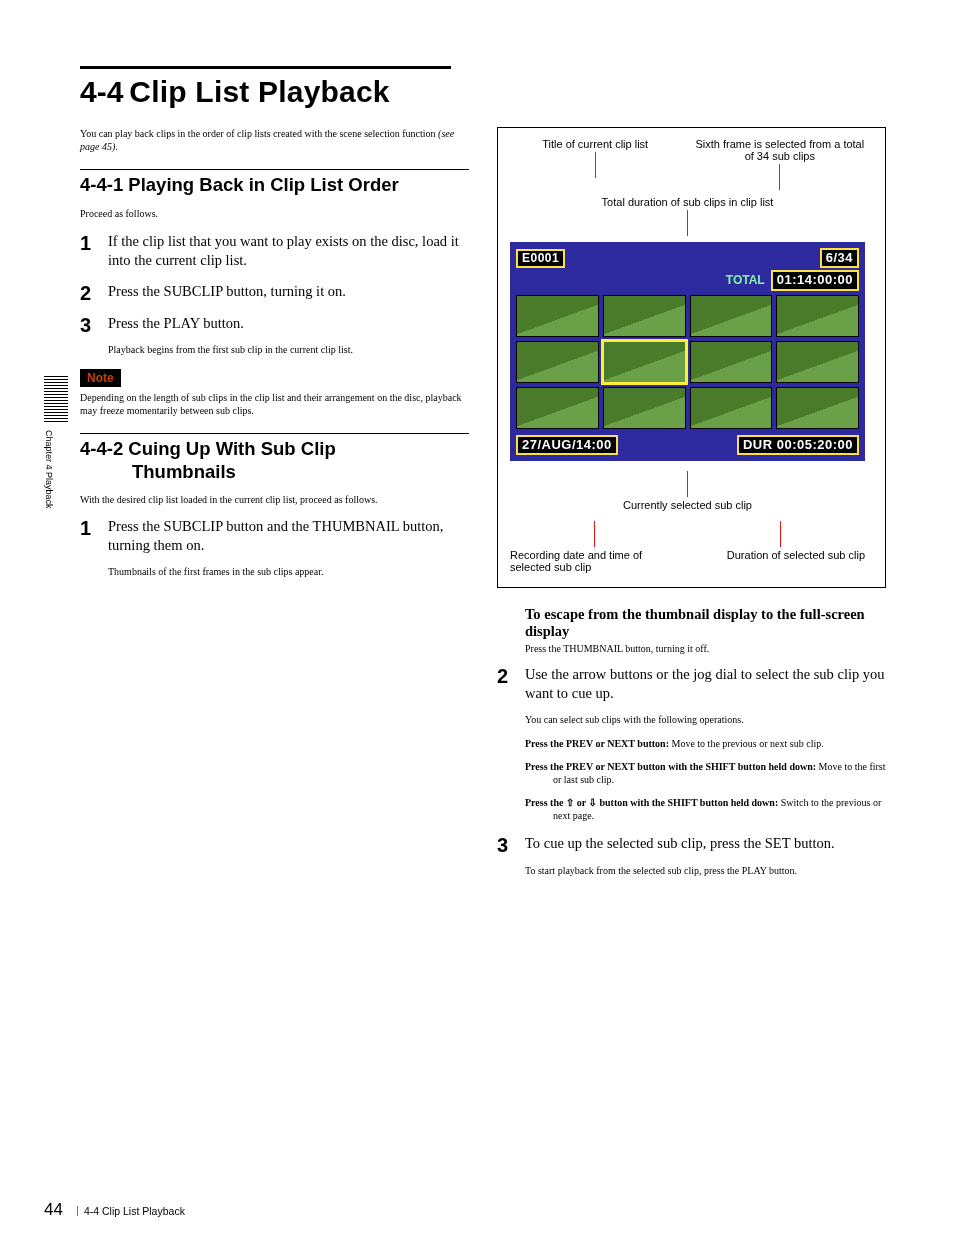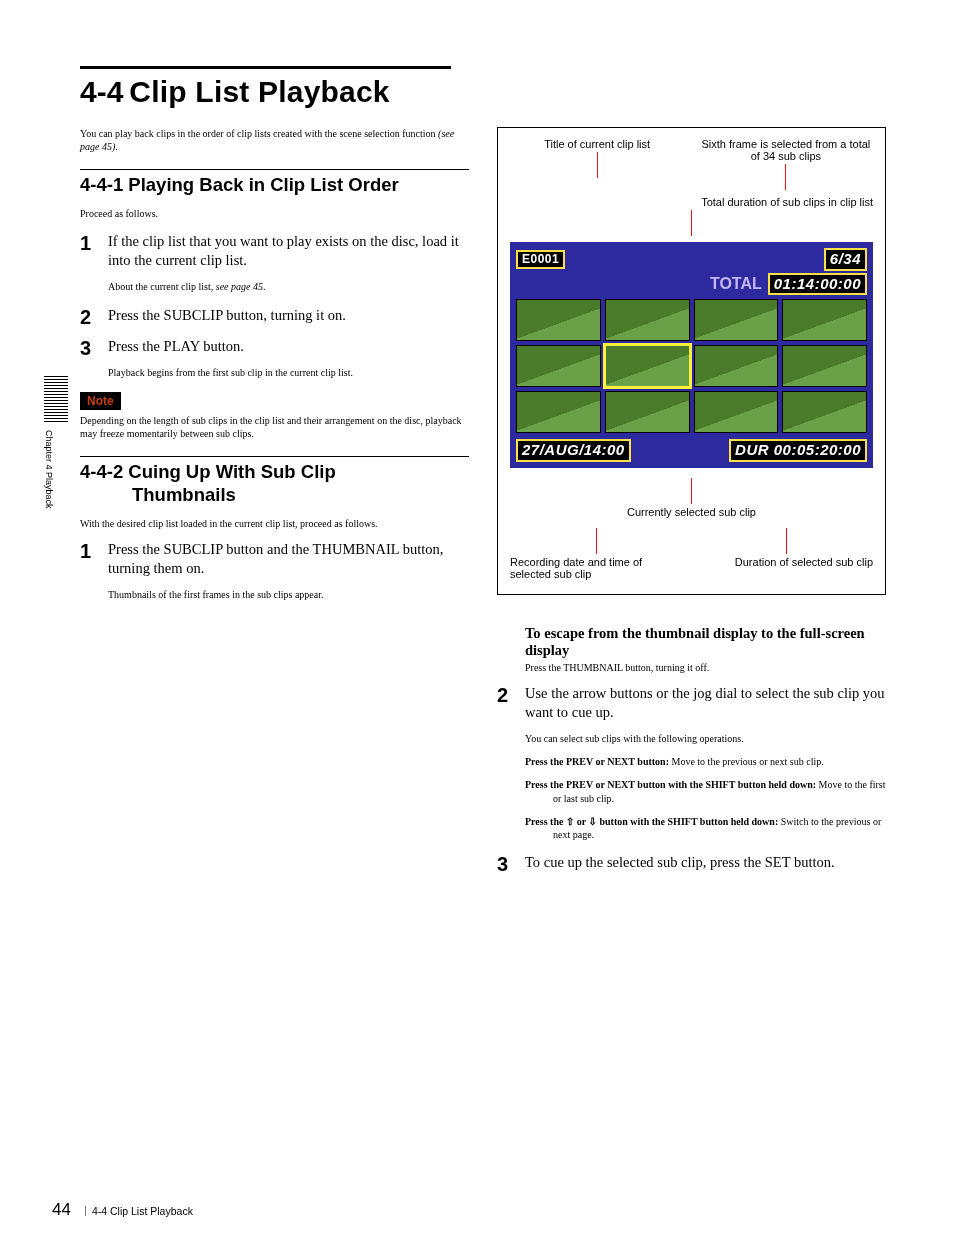--- a/index.html
+++ b/index.html
@@ -85,21 +85,21 @@
     color: #c2410c;
     font-family: Helvetica, Arial, sans-serif;
     font-weight: 700;
     font-size: 12px;
     padding: 2px 7px;
     margin-bottom: 4px;
   }
   .footer {
     position: absolute;
     bottom: 24px;
-    left: 52px;
+    left: 44px;
     display: flex;
     align-items: baseline;
     gap: 14px;
     font-family: Helvetica, Arial, sans-serif;
   }
   .footer .pn { font-size: 17px; font-weight: 400; }
   .footer .ft { font-size: 10.5px; font-weight: 300; }
   .footer .bar { width: 1px; height: 10px; background:#777; display:inline-block; margin-right:6px; vertical-align:-1px; }
 
   
@@ -118,33 +118,33 @@
     writing-mode: vertical-rl;
     font-family: Helvetica, Arial, sans-serif;
     font-size: 9px;
     padding-top: 6px;
     white-space: nowrap;
   }
 
   
   .figure {
     border: 1px solid #000;
-    padding: 10px 12px 14px 12px;
+    padding: 10px 20px 14px 12px;
     position: relative;
     font-family: Helvetica, Arial, sans-serif;
     font-size: 11px;
-    margin-bottom: 30px;
+    margin-bottom: 18px;
   }
   .fig-toprow {
     display: flex;
     justify-content: space-between;
     margin-bottom: 6px;
   }
   .fig-toprow .rcell { text-align: center; width: 48%; }
-  .fig-midlabel { text-align: right; margin-bottom: 6px; }
+  .fig-midlabel { text-align: center; margin-bottom: 6px; }
   .screen {
     background: #2d2aa0;
     padding: 6px;
     position: relative;
     margin-bottom: 10px;
   }
   .screen-topbar {
     display: flex;
     align-items: center;
     gap: 6px;
@@ -154,23 +154,23 @@
     border: 2px solid #fde047;
     background: #000;
     color: #fff;
     font-family: "Arial Black", Arial, sans-serif;
     font-weight: 900;
     font-size: 12px;
     padding: 1px 4px;
     line-height: 1.1;
     letter-spacing: .5px;
   }
-  .chip.small { font-size:15px;font-style:italic; }
+  .chip.small { font-size:13px; }
   .total-row { display:flex; justify-content:flex-end; align-items:center; gap:6px; margin-bottom:4px; }
-  .total-label { color:#c4b5fd; font-family:"Arial Black",Arial,sans-serif; font-weight:900; font-size:16px; }
+  .total-label { color:#86efac; font-family:"Arial Black",Arial,sans-serif; font-weight:900; font-size:12px; }
   .thumbs {
     display: grid;
     grid-template-columns: repeat(4, 1fr);
     gap: 4px;
     margin-bottom: 6px;
   }
   .thumb {
     height: 40px;
     background: linear-gradient(160deg,#4a7b2a 0 55%, #6aa048 55% 100%);
     position: relative;
@@ -216,23 +216,20 @@
         <span>You can play back clips in the order of clip lists created with the scene selection function </span><span class="ital">(see page 45)</span><span>.</span>
       </p>
 
       <div class="sub-rule"></div>
       <h2 class="sub">4-4-1 Playing Back in Clip List Order</h2>
       <p class="proceed">Proceed as follows.</p>
 
       <ol class="steps">
         <li>
           <span>If the clip list that you want to play exists on the disc, load it into the current clip list.</span>
-          <p style="margin-top:10px">
-            <span>About the current clip list, </span><span class="ital">see page 45</span><span>.</span>
-          </p>
         </li>
         <li>Press the SUBCLIP button, turning it on.</li>
         <li>
           <span>Press the PLAY button.</span>
           <p style="margin-top:10px">Playback begins from the first sub clip in the current clip list.</p>
         </li>
       </ol>
 
       <div>
         <span class="note-tag">Note</span>
@@ -329,20 +326,21 @@
           <span>Use the arrow buttons or the jog dial to select the sub clip you want to cue up.</span>
           <p style="margin-top:10px">You can select sub clips with the following operations.</p>
           <p class="indent-op"><span class="bold">Press the PREV or NEXT button: </span><span>Move to the previous or next sub clip.</span></p>
           <p class="indent-op"><span class="bold">Press the PREV or NEXT button with the SHIFT button held down: </span><span>Move to the first or last sub clip.</span></p>
           <p class="indent-op">
             <span class="bold">Press the </span><span class="bold arrow-glyph">⇧</span><span class="bold"> or </span><span class="bold arrow-glyph">⇩</span><span class="bold"> button with the SHIFT button held down: </span><span>Switch to the previous or next page.</span>
           </p>
         </li>
         <li>
           <span>To cue up the selected sub clip, press the SET button.</span>
+          <p style="margin-top:10px">To start playback from the selected sub clip, press the PLAY button.</p>
         </li>
       </ol>
     </div>
   </div>
 
   <div class="footer">
     <span class="pn">44</span>
     <span class="ft"><span class="bar"></span><span>4-4  Clip List Playback</span></span>
   </div>
 </div>

